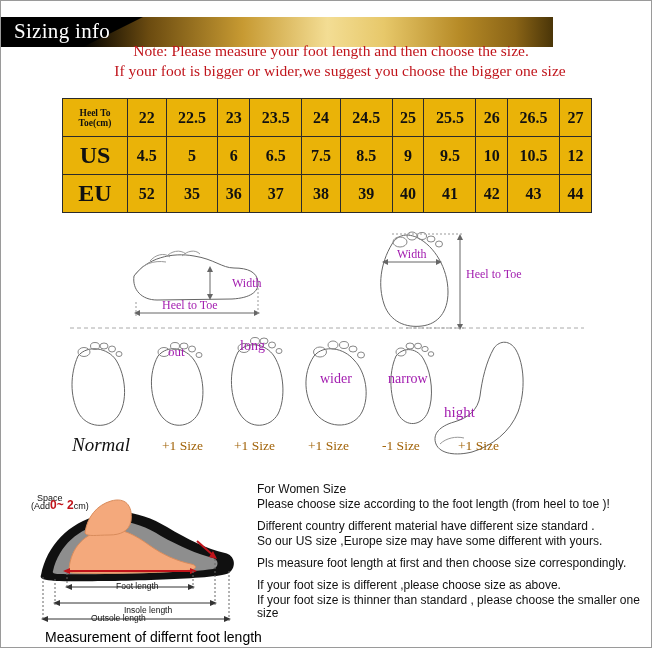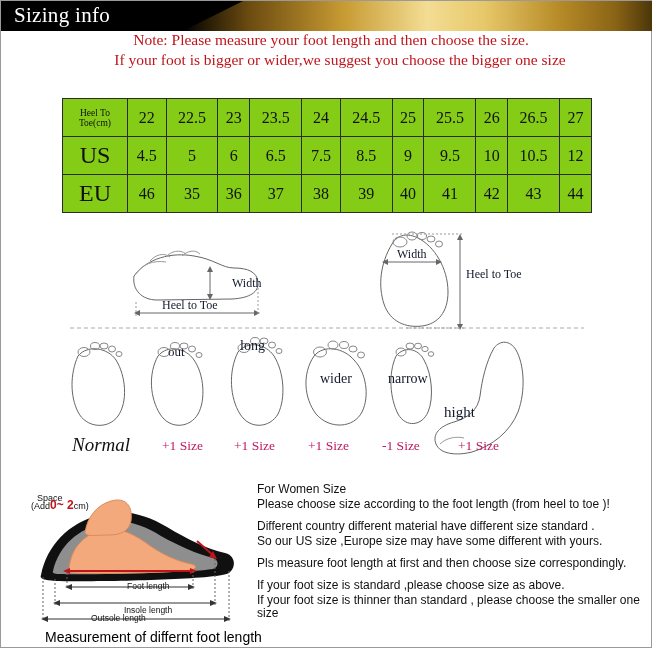--- a/index.html
+++ b/index.html
@@ -12,71 +12,72 @@
     position:relative;
   }
   .page{
     position:absolute;inset:0;
     border:1px solid #9a9a9a;
     box-sizing:border-box;
     background:#fff;
   }
   
   .header{
-    position:absolute;left:0;top:0;width:652px;height:30px;
+    position:absolute;left:0;top:16px;width:552px;height:30px;
     background:linear-gradient(180deg,#000 0%,#000 100%);
     overflow:hidden;
   }
   .header .gold{
     position:absolute;right:0;top:0;width:470px;height:30px;
     background:linear-gradient(90deg,#000 0%,#6b4b10 14%,#c79a32 34%,#f3dd94 52%,#e7c86a 64%,#b78b27 80%,#8a6416 92%,#4a3508 100%);
     clip-path:polygon(60px 0,652px 0,652px 30px,0 30px);
   }
   .header .title{
     position:absolute;left:13px;top:2px;
     color:#fff;font-size:21px;letter-spacing:.3px;
     font-family:"Liberation Serif", serif;
     z-index:3;
   }
   
   .note{
-    position:absolute;left:60px;top:29px;width:540px;
+    position:absolute;left:60px;top:40px;width:540px;
     text-align:center;color:#c0141b;font-size:15.5px;line-height:20px;
   }
   .note .l2{display:block;padding-left:18px;}
   
   table.size{
     position:absolute;left:61px;top:97px;
     border-collapse:collapse;
     width:530px;
-    background:#84cc16;
+    background:#eab308;
+    font-weight:bold;
   }
   table.size td{
     border:1px solid #2b2b2b;
     text-align:center;
     height:35px;
     font-size:16px;
     font-family:"Liberation Serif", serif;
   }
   table.size td.rowhdr{
     width:62px;font-size:24px;
   }
   table.size tr:first-child td.rowhdr{font-size:9.5px;}
   
   .illus{
     position:absolute;left:61px;top:215px;width:530px;height:265px;
   }
   .svgbox{position:absolute;left:0;top:0;}
   .cap{
-    position:absolute;font-size:12px;color:#0f172a;
+    position:absolute;font-size:12px;color:#a21caf;
     font-family:"Liberation Serif", serif;
   }
   .bold-cap{font-weight:normal;}
   .sizelabel{
-    position:absolute;font-size:13.5px;color:#be185d;
+    position:absolute;font-size:13.5px;color:#a16207;
     font-family:"Liberation Serif", serif;
   }
   .normal-label{
     position:absolute;font-size:19px;font-style:italic;
     font-family:"Liberation Serif", serif;
   }
   
   .bottom{
     position:absolute;left:0;top:480px;width:652px;height:168px;
   }
@@ -143,21 +144,21 @@
       <td>7.5</td>
       <td>8.5</td>
       <td>9</td>
       <td>9.5</td>
       <td>10</td>
       <td>10.5</td>
       <td>12</td>
     </tr>
     <tr>
       <td class="rowhdr">EU</td>
-      <td>46</td>
+      <td>52</td>
       <td>35</td>
       <td>36</td>
       <td>37</td>
       <td>38</td>
       <td>39</td>
       <td>40</td>
       <td>41</td>
       <td>42</td>
       <td>43</td>
       <td>44</td>
@@ -315,30 +316,30 @@
         <line x1="14" y1="94" x2="14" y2="138" stroke="#666" stroke-dasharray="2,2"></line>
         <line x1="200" y1="88" x2="200" y2="138" stroke="#666" stroke-dasharray="2,2"></line>
       </g>
     </svg>
 
     <div class="spaceTxt" style="left:36px;top:12px;">Space</div>
     <div class="spaceTxt" style="left:30px;top:17px;">
       <span>(Add</span><span class="redNum">0~ 2</span><span>cm)</span>
     </div>
 
-    <div class="dimTxt" style="left:98px;top:100px;padding-left:28px;">Foot length</div>
+    <div class="dimTxt" style="left:87px;top:100px;padding-left:28px;">Foot length</div>
     <div class="dimTxt" style="left:96px;top:124px;margin-left:27px;">Insole length</div>
     <div class="dimTxt" style="left:90px;top:132px;">Outsole length</div>
 
     <div class="rightText">
       <p class="tight">For Women Size</p>
       <p>Please choose size according to the foot length (from heel to toe )!</p>
       <p class="tight">Different country different material have different size standard .</p>
       <p>So our US size ,Europe size may have some different with yours.</p>
       <p>Pls measure foot length at first and then choose size correspondingly.</p>
-      <p class="tight">If your foot size is standard ,please choose size as above.</p>
+      <p class="tight">If your foot size is different ,please choose size as above.</p>
       <p class="tight">If your foot size is thinner than standard , please choose the smaller one size</p>
     </div>
 
     <div class="measure">Measurement of differnt foot length</div>
   </div>
 
 </div>
 
 </body></html>

